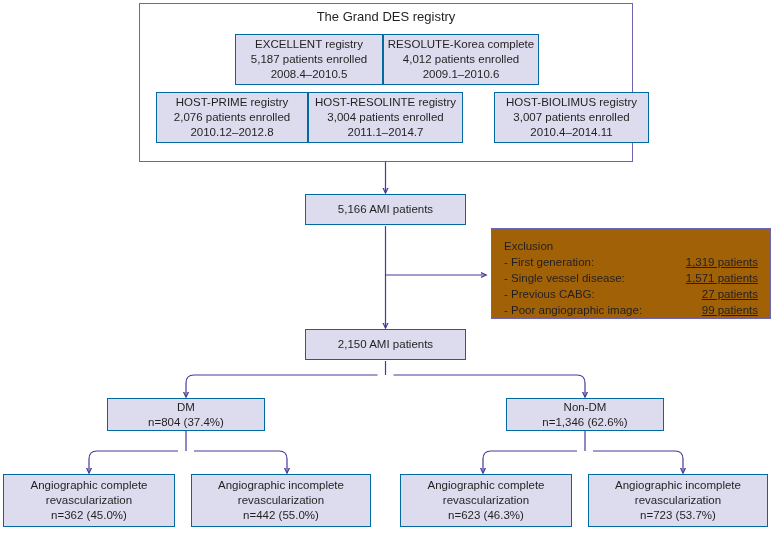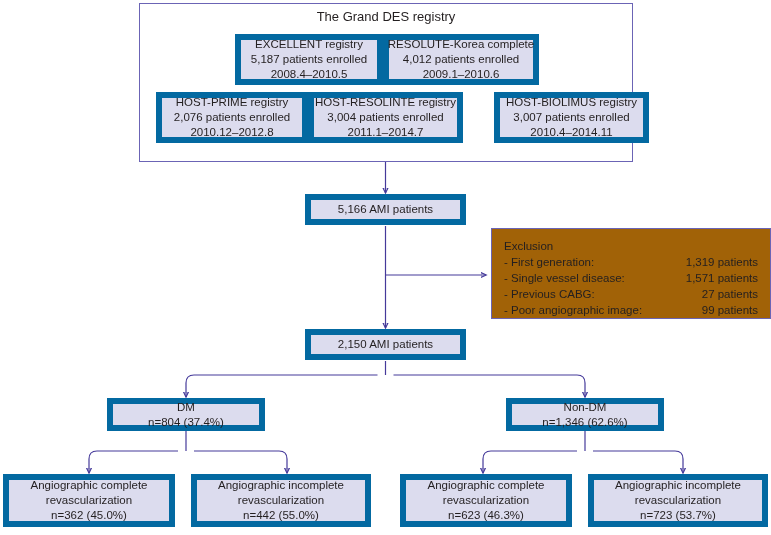--- a/index.html
+++ b/index.html
@@ -18,21 +18,21 @@
   #flow {
     position: absolute;
     left: 0; top: 0;
     width: 771px;
     height: 535px;
   }
   .node {
     position: absolute;
     box-sizing: border-box;
     background: #dcdcee;
-    border: 6px solid #0369a1;
+    border: 1px solid #0369a1;
     display: flex;
     flex-direction: column;
     align-items: center;
     justify-content: center;
     text-align: center;
     font-size: 11.5px;
     line-height: 15px;
     color: #231f20;
   }
   .node .ln { display: block; white-space: nowrap; }
@@ -55,21 +55,21 @@
     box-sizing: border-box;
     background: #a16207;
     border: 1px solid #6b64b5;
     padding: 9px 12px 9px 12px;
     font-size: 11.5px;
     line-height: 16px;
   }
   .excl-head { display: block; margin-bottom: 0px; }
   .excl-row { display: flex; justify-content: space-between; }
   .excl-row .lbl { white-space: nowrap; }
-  .excl-row .val { white-space: nowrap; text-align: center; }
+  .excl-row .val { white-space: nowrap; text-align: center; text-decoration: underline; }
   svg.connectors {
     position: absolute;
     left: 0; top: 0;
     width: 771px;
     height: 535px;
     pointer-events: none;
   }
   svg.connectors path, svg.connectors line {
     stroke: #453a9a;
     stroke-width: 1.2;

